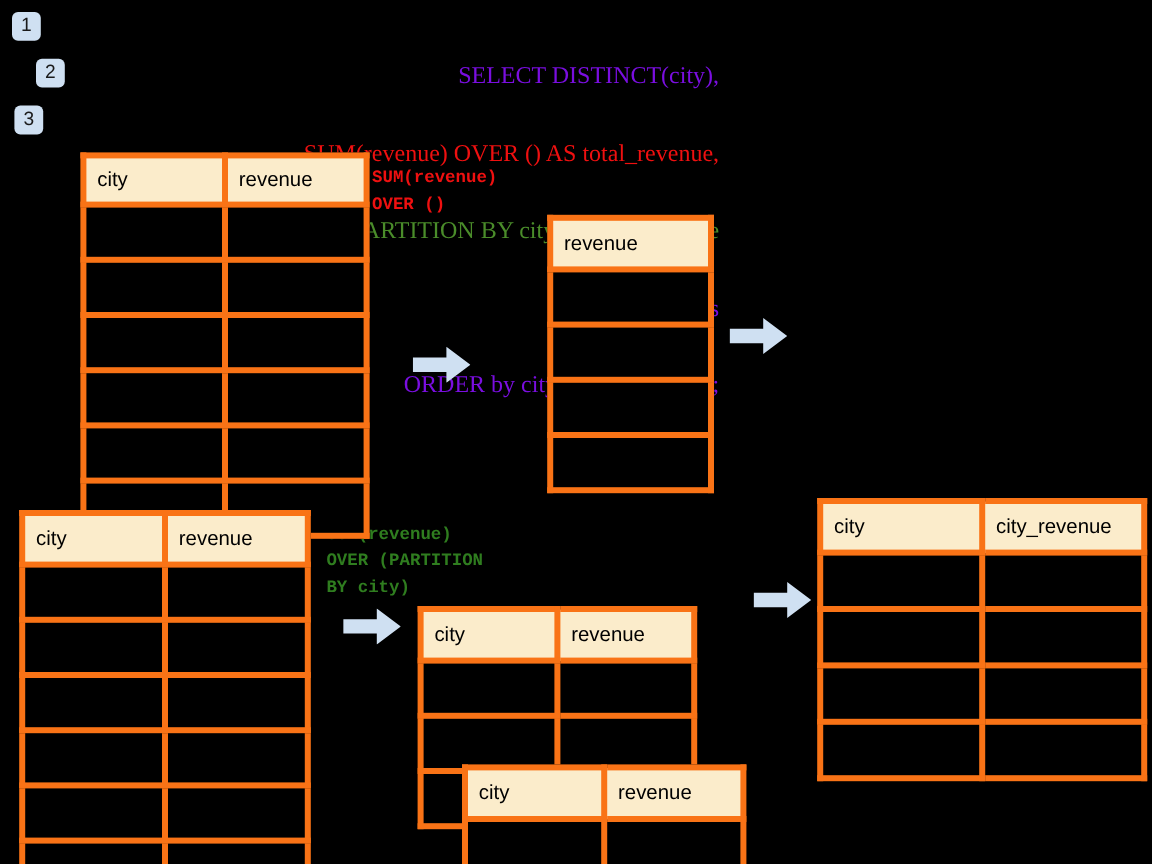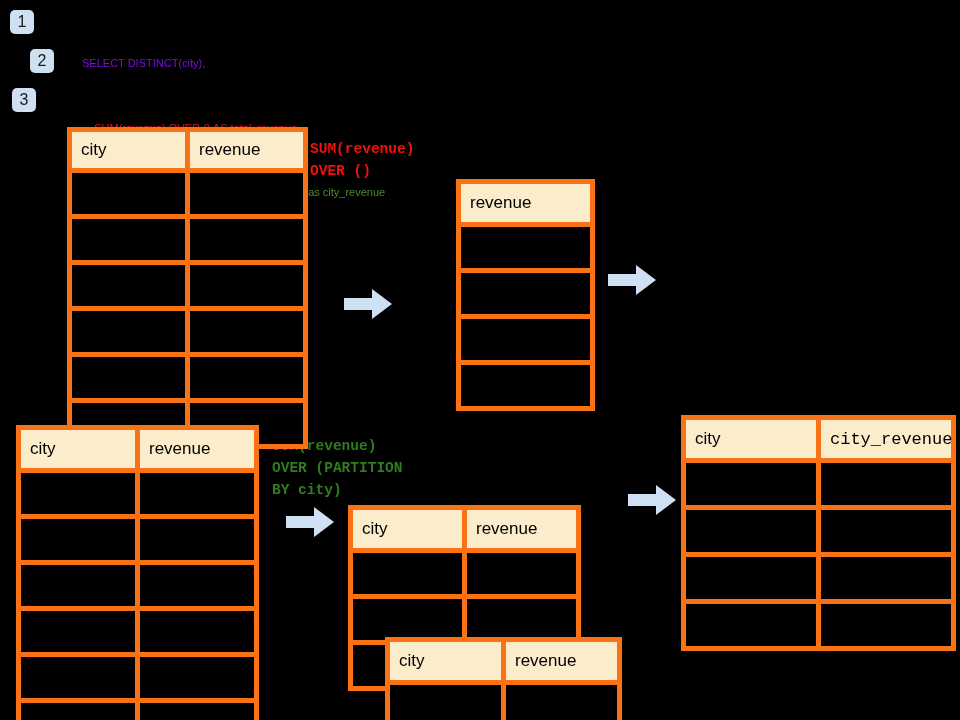--- a/index.html
+++ b/index.html
@@ -27,25 +27,26 @@
     line-height: 22px;
     text-align: center;
     width: 24px;
     height: 22px;
     padding: 1px 0 1px 0;
   }
 
   
   .sql-block {
     position: absolute;
-    font-family: Liberation Sans, sans-serif;
-    font-size: 11px;
+    font-family: Liberation Serif, serif;
+    font-size: 20px;
     line-height: 21.5px;
     white-space: pre;
     letter-spacing: 0px;
+    text-align: right;
   }
   .sql-line { white-space: pre; }
   .c-purple { color: #7a0ee0; }
   .c-red    { color: #ef1010; }
   .c-green  { color: #4a8c2a; }
 
   .sql-note {
     position: absolute;
     font-family: "Liberation Mono", monospace;
     font-size: 13.5px;
@@ -281,21 +282,21 @@
   </svg>
 
   <table class="tbl" id="tbl-result" style="left:681px; top:415px; width:270px;">
     <colgroup>
         <col style="width:135px">
         <col style="width:135px">
       </colgroup>
     <tbody>
       <tr>
         <td class="hdr" style="height:38px;">city</td>
-        <td class="hdr" style="height:38px;font-family:Liberation Mono, monospace;">city_revenue</td>
+        <td class="hdr" style="height:38px;">city_revenue</td>
       </tr>
       <tr>
           <td style="height:42px;"></td>
           <td></td>
         </tr>
       <tr>
           <td style="height:42px;"></td>
           <td></td>
         </tr>
       <tr>

